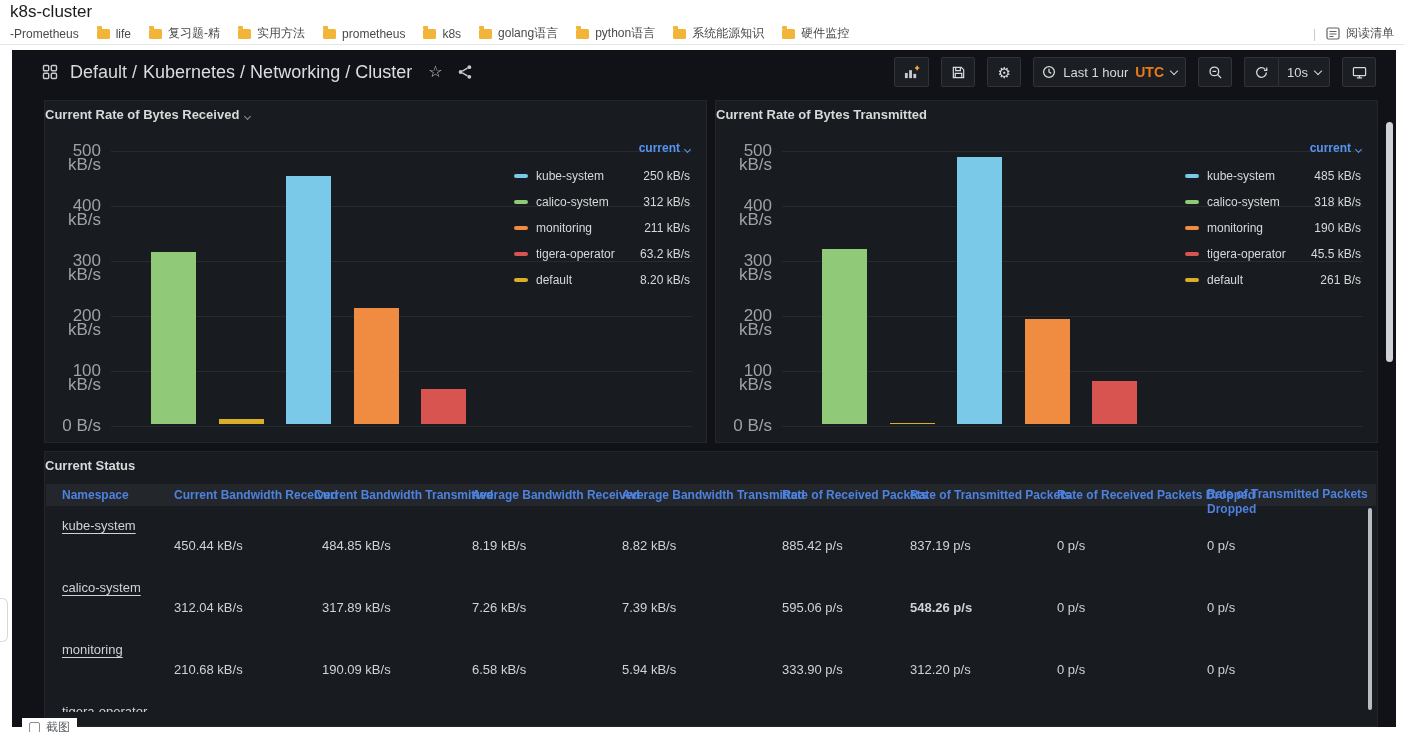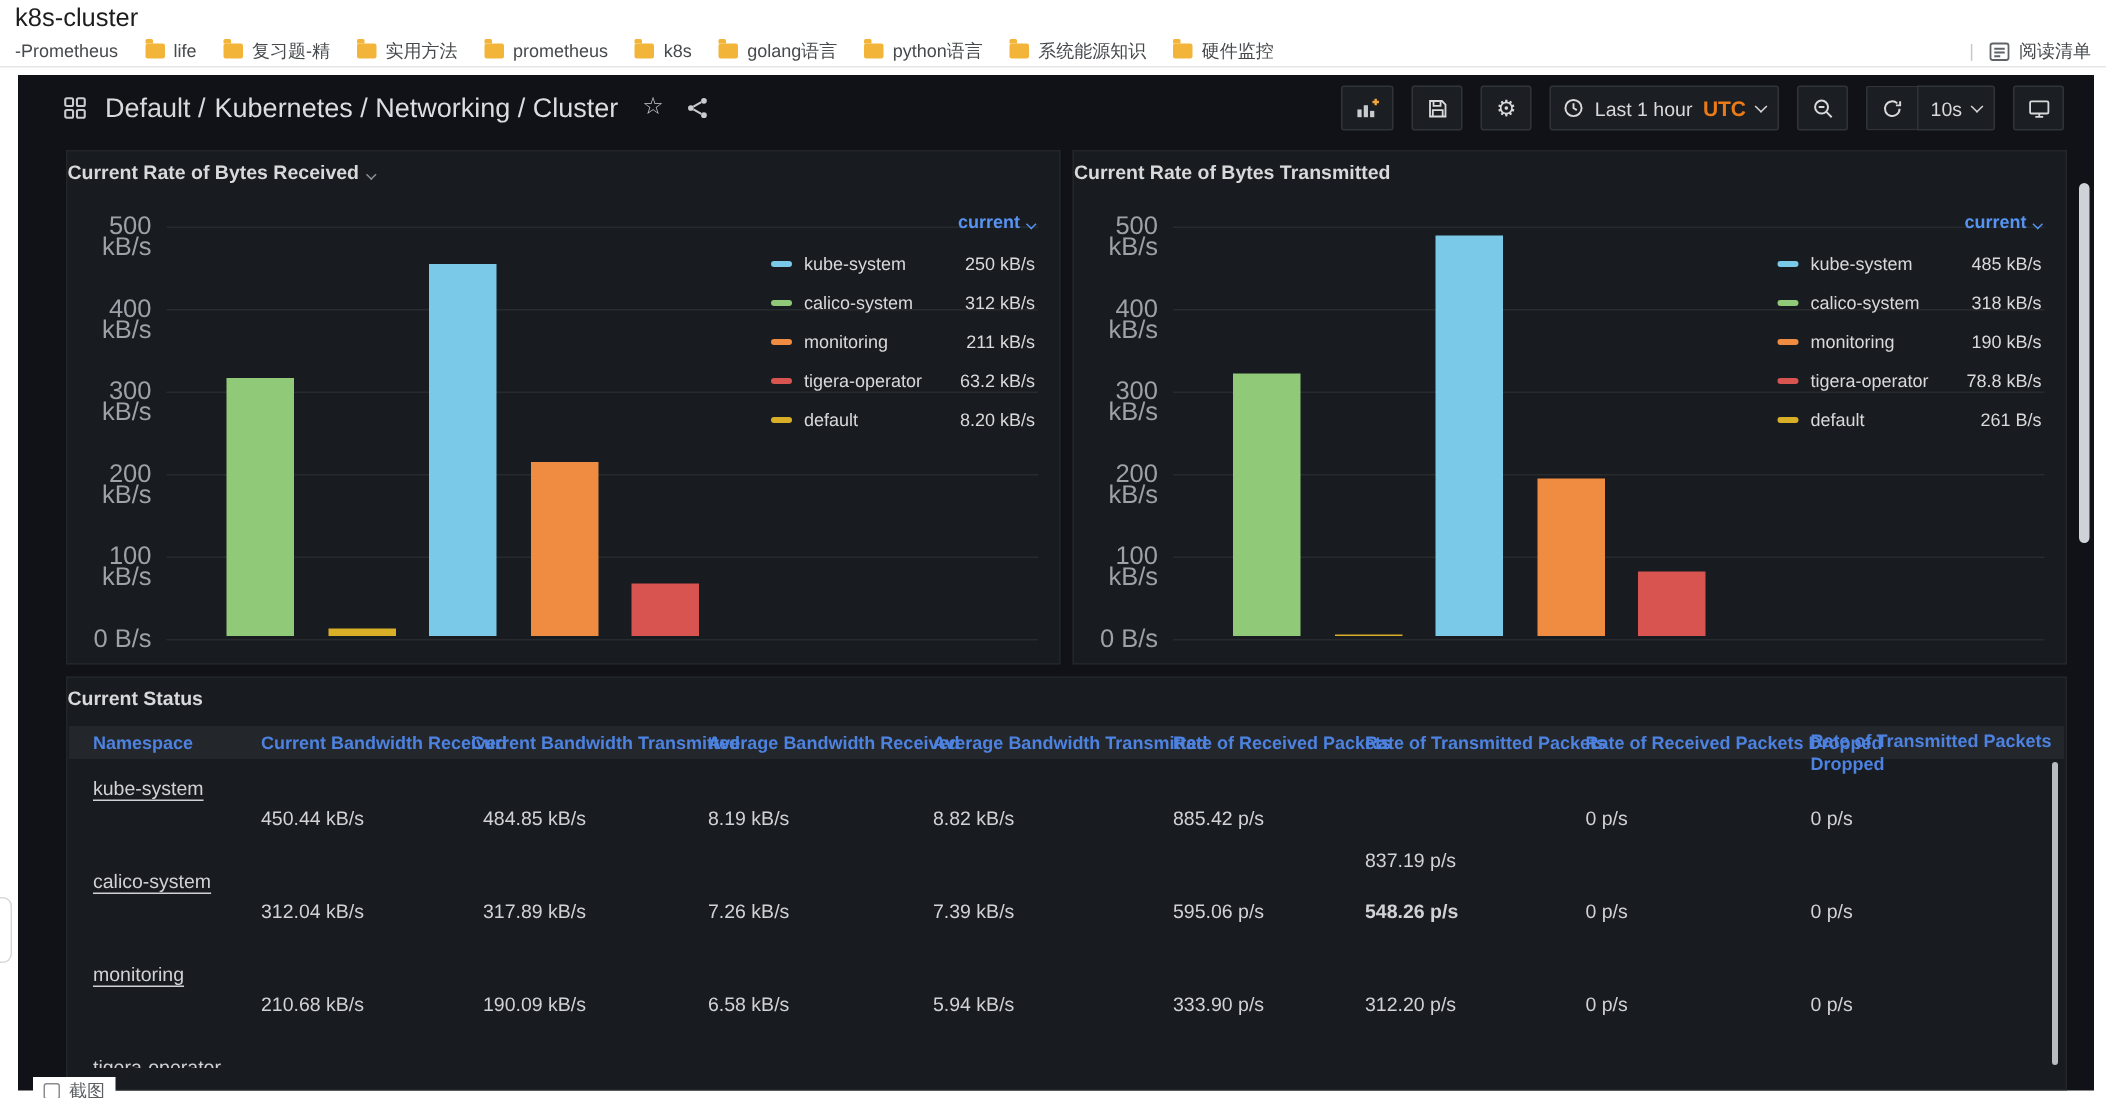--- a/index.html
+++ b/index.html
@@ -2,21 +2,21 @@
 <html><head>
 <meta charset="utf-8">
 <style>
   *{box-sizing:border-box;margin:0;padding:0}
   body{width:1404px;height:732px;position:relative;overflow:hidden;background:#fff;
        font-family:"Liberation Sans",sans-serif;}
 
   
   .page-title{position:absolute;left:10px;top:2px;font-size:17px;color:#1c1c1c}
   .bookmarks{position:absolute;left:10px;top:25px;right:10px;height:18px;display:flex;
-             align-items:center;font-size:12px;color:#474a4d}
+             align-items:flex-start;font-size:12px;color:#474a4d}
   .bm-list{display:flex;gap:18px;align-items:center;white-space:nowrap}
   .bm{display:inline-flex;align-items:center;cursor:pointer}
   .folder{width:13px;height:10px;background:#f2b53a;border-radius:1.5px;position:relative;
           display:inline-block;margin-right:6px}
   .folder::before{content:"";position:absolute;top:-3px;left:0;width:5px;height:3px;
           background:#f2b53a;border-radius:1px 1px 0 0}
   .bm-right{margin-left:auto;display:flex;align-items:center;gap:10px}
   .bm-sep{color:#c6c8ca}
   .reading{display:inline-flex;align-items:center;gap:6px;cursor:pointer;color:#474a4d}
   .chrome-divider{position:absolute;top:44px;left:0;width:100%;height:1px;background:#e4e6e8}
@@ -308,21 +308,21 @@
           <span class="lval">318 kB/s</span>
         </div>
         <div class="lrow">
           <span class="swatch" style="background: rgb(240, 140, 66);"></span>
           <span class="lname">monitoring</span>
           <span class="lval">190 kB/s</span>
         </div>
         <div class="lrow">
           <span class="swatch" style="background: rgb(215, 84, 81);"></span>
           <span class="lname">tigera-operator</span>
-          <span class="lval">78.8 kB/s</span>
+          <span class="lval">45.5 kB/s</span>
         </div>
         <div class="lrow">
           <span class="swatch" style="background: rgb(217, 175, 39);"></span>
           <span class="lname">default</span>
           <span class="lval">261 B/s</span>
         </div>
       </div>
   </div>
 
   <div class="panel tablep">
@@ -339,21 +339,21 @@
         <div class="th wrap" style="left: 1161px;">Rate of Transmitted Packets Dropped</div>
       </div>
     <div class="tbody">
         <div class="trow" style="top: 0px;">
           <div class="td ns" style="left: 16px;">kube-system</div>
           <div class="td val" style="left: 128px;">450.44 kB/s</div>
           <div class="td val" style="left: 276px;">484.85 kB/s</div>
           <div class="td val" style="left: 426px;">8.19 kB/s</div>
           <div class="td val" style="left: 576px;">8.82 kB/s</div>
           <div class="td val" style="left: 736px;">885.42 p/s</div>
-          <div class="td val" style="left: 864px; margin-top: 28px;">837.19 p/s</div>
+          <div class="td val" style="left: 864px;">837.19 p/s</div>
           <div class="td val" style="left: 1011px;">0 p/s</div>
           <div class="td val" style="left: 1161px;">0 p/s</div>
         </div>
         <div class="trow" style="top: 62px;">
           <div class="td ns" style="left: 16px;">calico-system</div>
           <div class="td val" style="left: 128px;">312.04 kB/s</div>
           <div class="td val" style="left: 276px;">317.89 kB/s</div>
           <div class="td val" style="left: 426px;">7.26 kB/s</div>
           <div class="td val" style="left: 576px;">7.39 kB/s</div>
           <div class="td val" style="left: 736px;">595.06 p/s</div>

